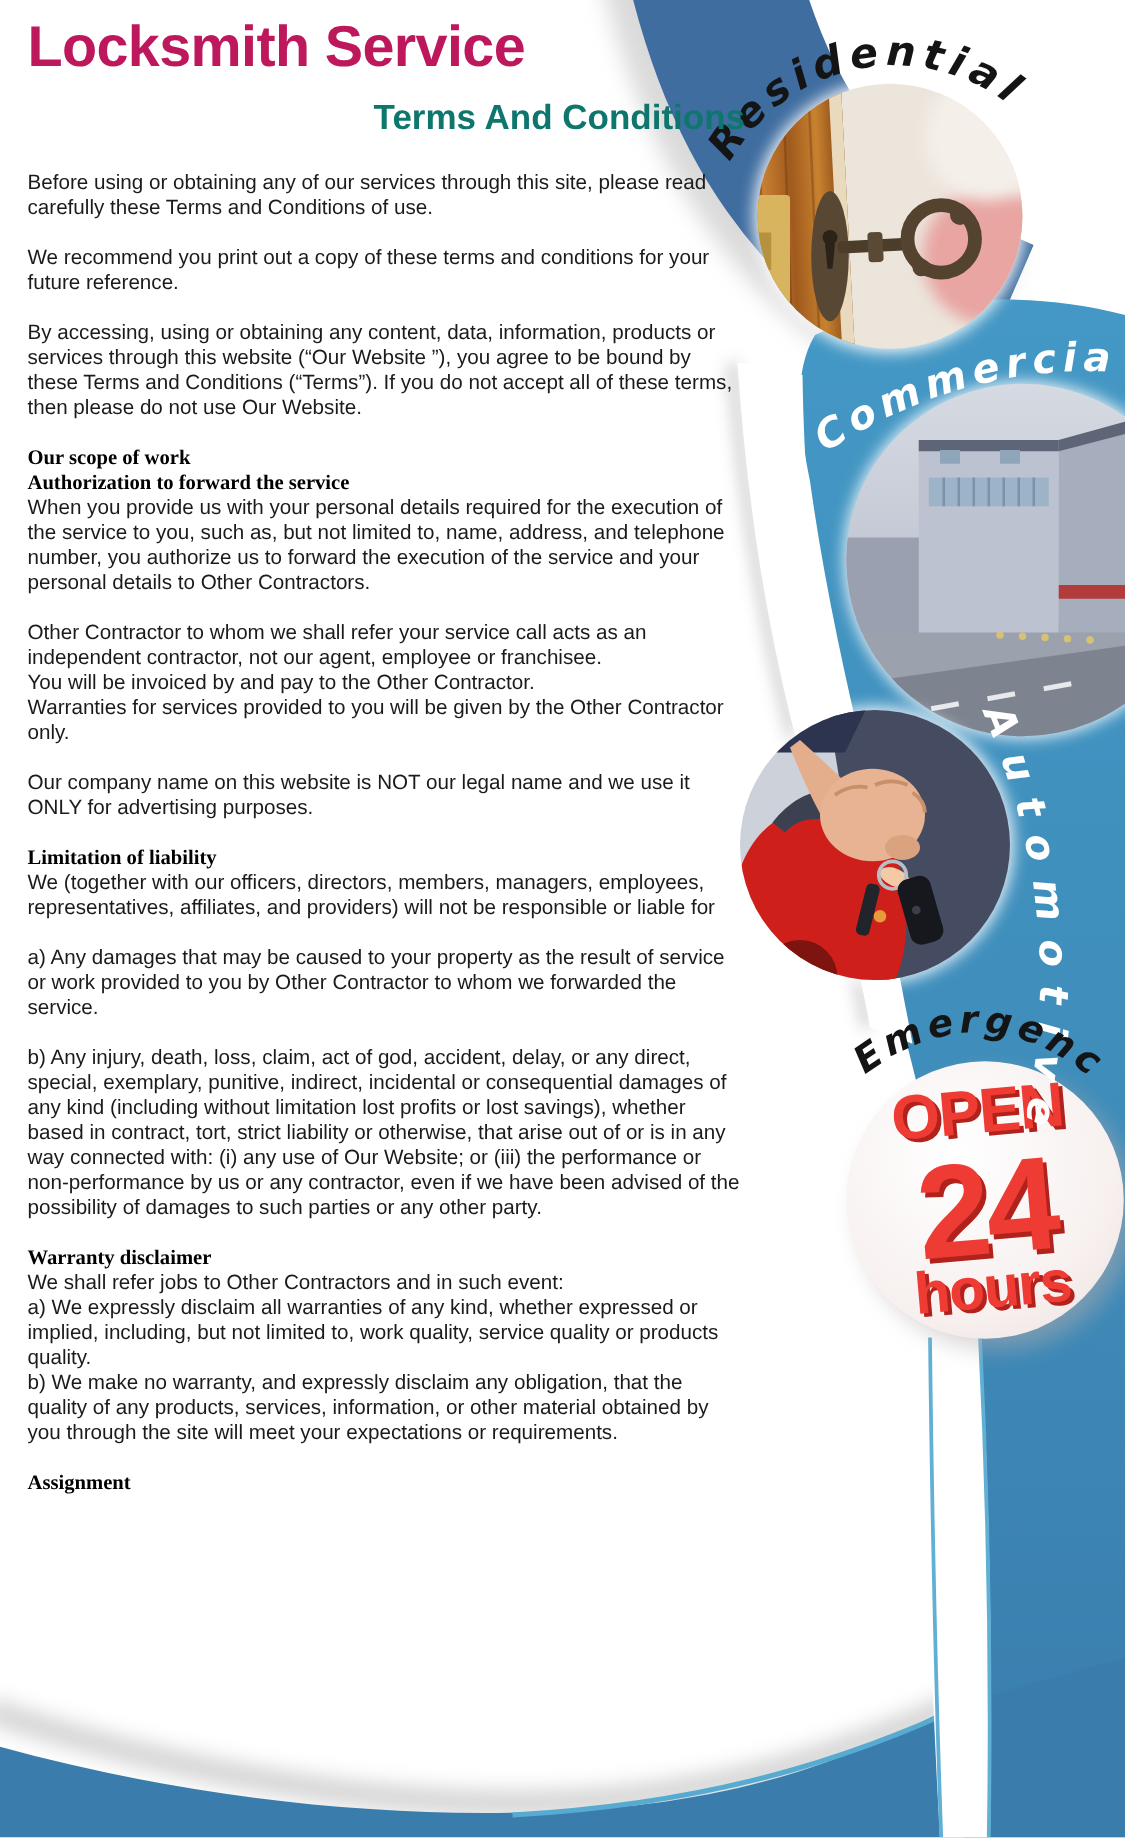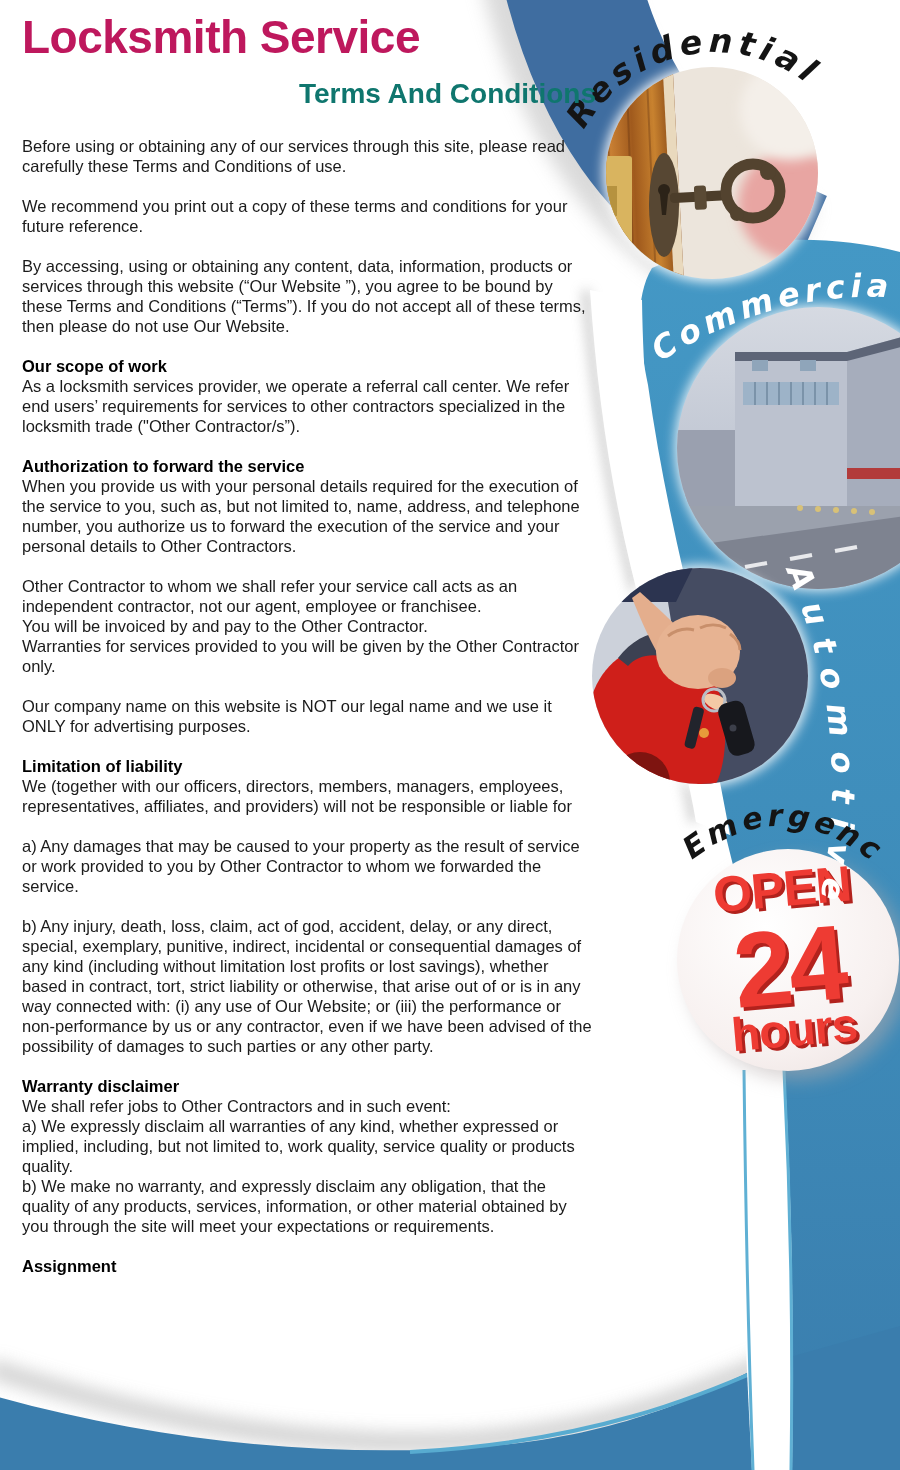--- a/index.html
+++ b/index.html
@@ -28,21 +28,21 @@
     margin:0 0 26px 0;text-align:right;
     font-size:28px;font-weight:800;color:#0f766e;
   }
   .doc-body p{
     margin:0 0 20px 0;
     font-size:16.5px;line-height:20px;
     white-space:pre-line;
   }
   .doc-body h3{
     margin:0;
-    font-size:16.5px;line-height:20px;font-weight:bold;color:#000;
+    font-size:16.5px;line-height:20px;font-weight:bold;color:#000;font-family:Liberation Serif, serif;
   }
   
   .arc-main{fill:none;stroke:var(--dark-arc);stroke-width:135;}
   .arc-shadow{fill:none;stroke:#bcbcbc;stroke-width:140;opacity:.55;}
   .footer-wave{fill:var(--footer-blue);}
   .footer-edge{fill:none;stroke:#58abd0;stroke-width:4;}
   .footer-shadow{fill:none;stroke:#b3b3b3;stroke-width:16;opacity:.7;}
   .stripe-white{fill:#ffffff;}
   .stripe-edge{fill:none;stroke:#5fb0d4;stroke-width:3;}
   .stripe-shadow{fill:none;stroke:#c2c2c2;stroke-width:9;opacity:.8;}
@@ -258,21 +258,20 @@
   </svg>
 
   <div class="content">
     <h1>Locksmith Service</h1>
     <h2>Terms And Conditions</h2>
     <div class="doc-body">
         <p>Before using or obtaining any of our services through this site, please read carefully these Terms and Conditions of use.</p>
         <p>We recommend you print out a copy of these terms and conditions for your future reference.</p>
         <p>By accessing, using or obtaining any content, data, information, products or services through this website (“Our Website ”), you agree to be bound by these Terms and Conditions (“Terms”). If you do not accept all of these terms, then please do not use Our Website.</p>
         <h3>Our scope of work</h3>
-        <p>As a locksmith services provider, we operate a referral call center. We refer end users’ requirements for services to other contractors specialized in the locksmith trade ("Other Contractor/s”).</p>
         <h3>Authorization to forward the service</h3>
         <p>When you provide us with your personal details required for the execution of the service to you, such as, but not limited to, name, address, and telephone number, you authorize us to forward the execution of the service and your personal details to Other Contractors.</p>
         <p>Other Contractor to whom we shall refer your service call acts as an independent contractor, not our agent, employee or franchisee.
 You will be invoiced by and pay to the Other Contractor.
 Warranties for services provided to you will be given by the Other Contractor only.</p>
         <p>Our company name on this website is NOT our legal name and we use it ONLY for advertising purposes.</p>
         <h3>Limitation of liability</h3>
         <p>We (together with our officers, directors, members, managers, employees, representatives, affiliates, and providers) will not be responsible or liable for</p>
         <p>a) Any damages that may be caused to your property as the result of service or work provided to you by Other Contractor to whom we forwarded the service.</p>
         <p>b) Any injury, death, loss, claim, act of god, accident, delay, or any direct, special, exemplary, punitive, indirect, incidental or consequential damages of any kind (including without limitation lost profits or lost savings), whether based in contract, tort, strict liability or otherwise, that arise out of or is in any way connected with: (i) any use of Our Website; or (iii) the performance or non-performance by us or any contractor, even if we have been advised of the possibility of damages to such parties or any other party.</p>

